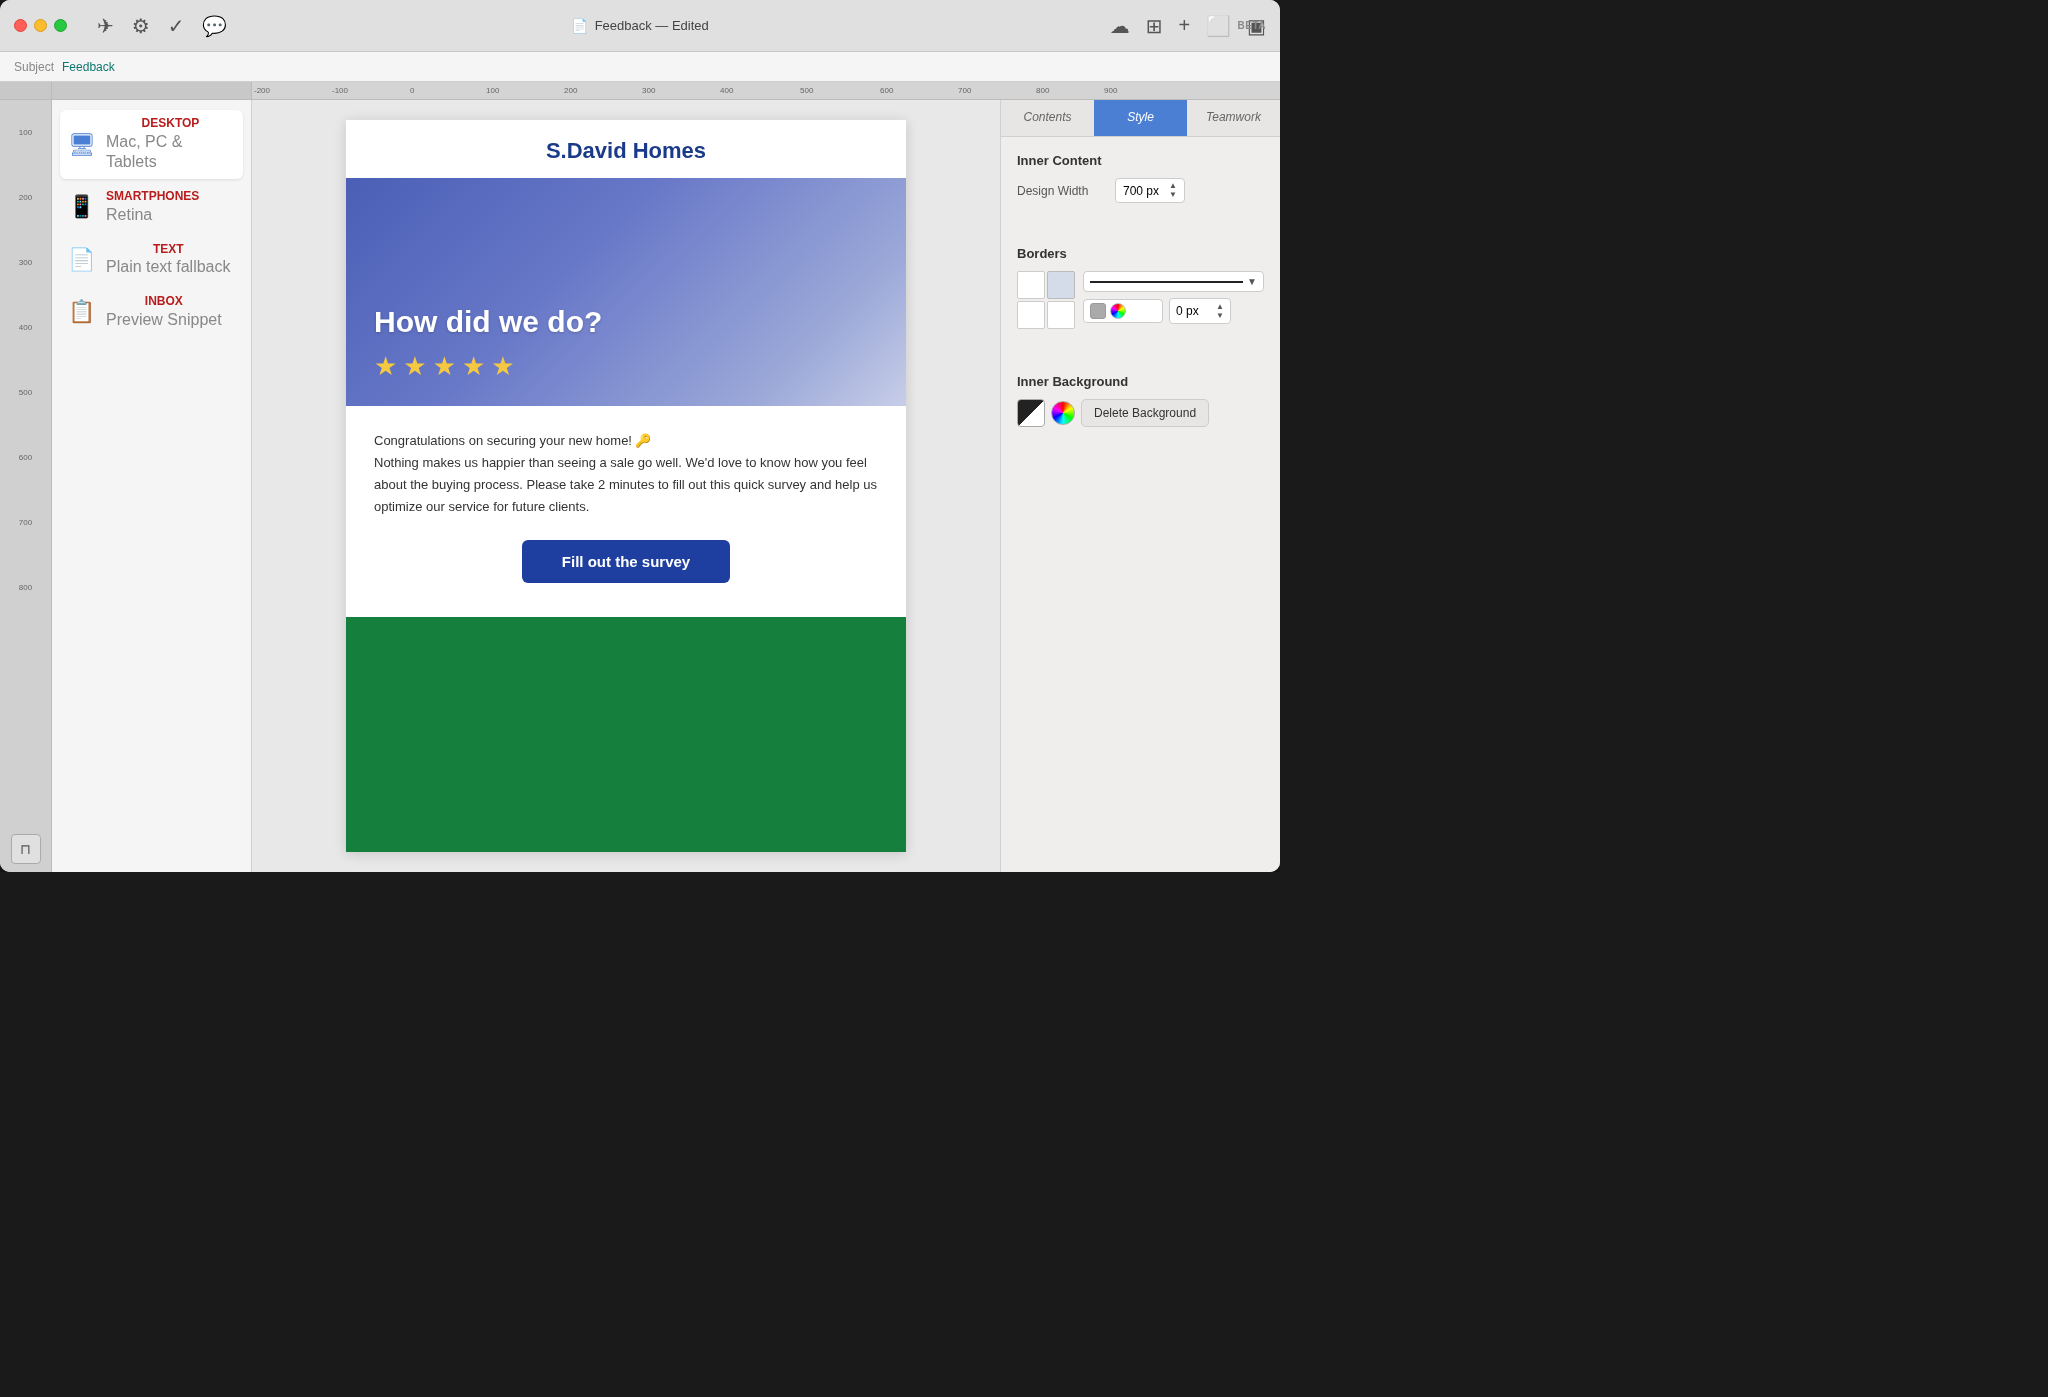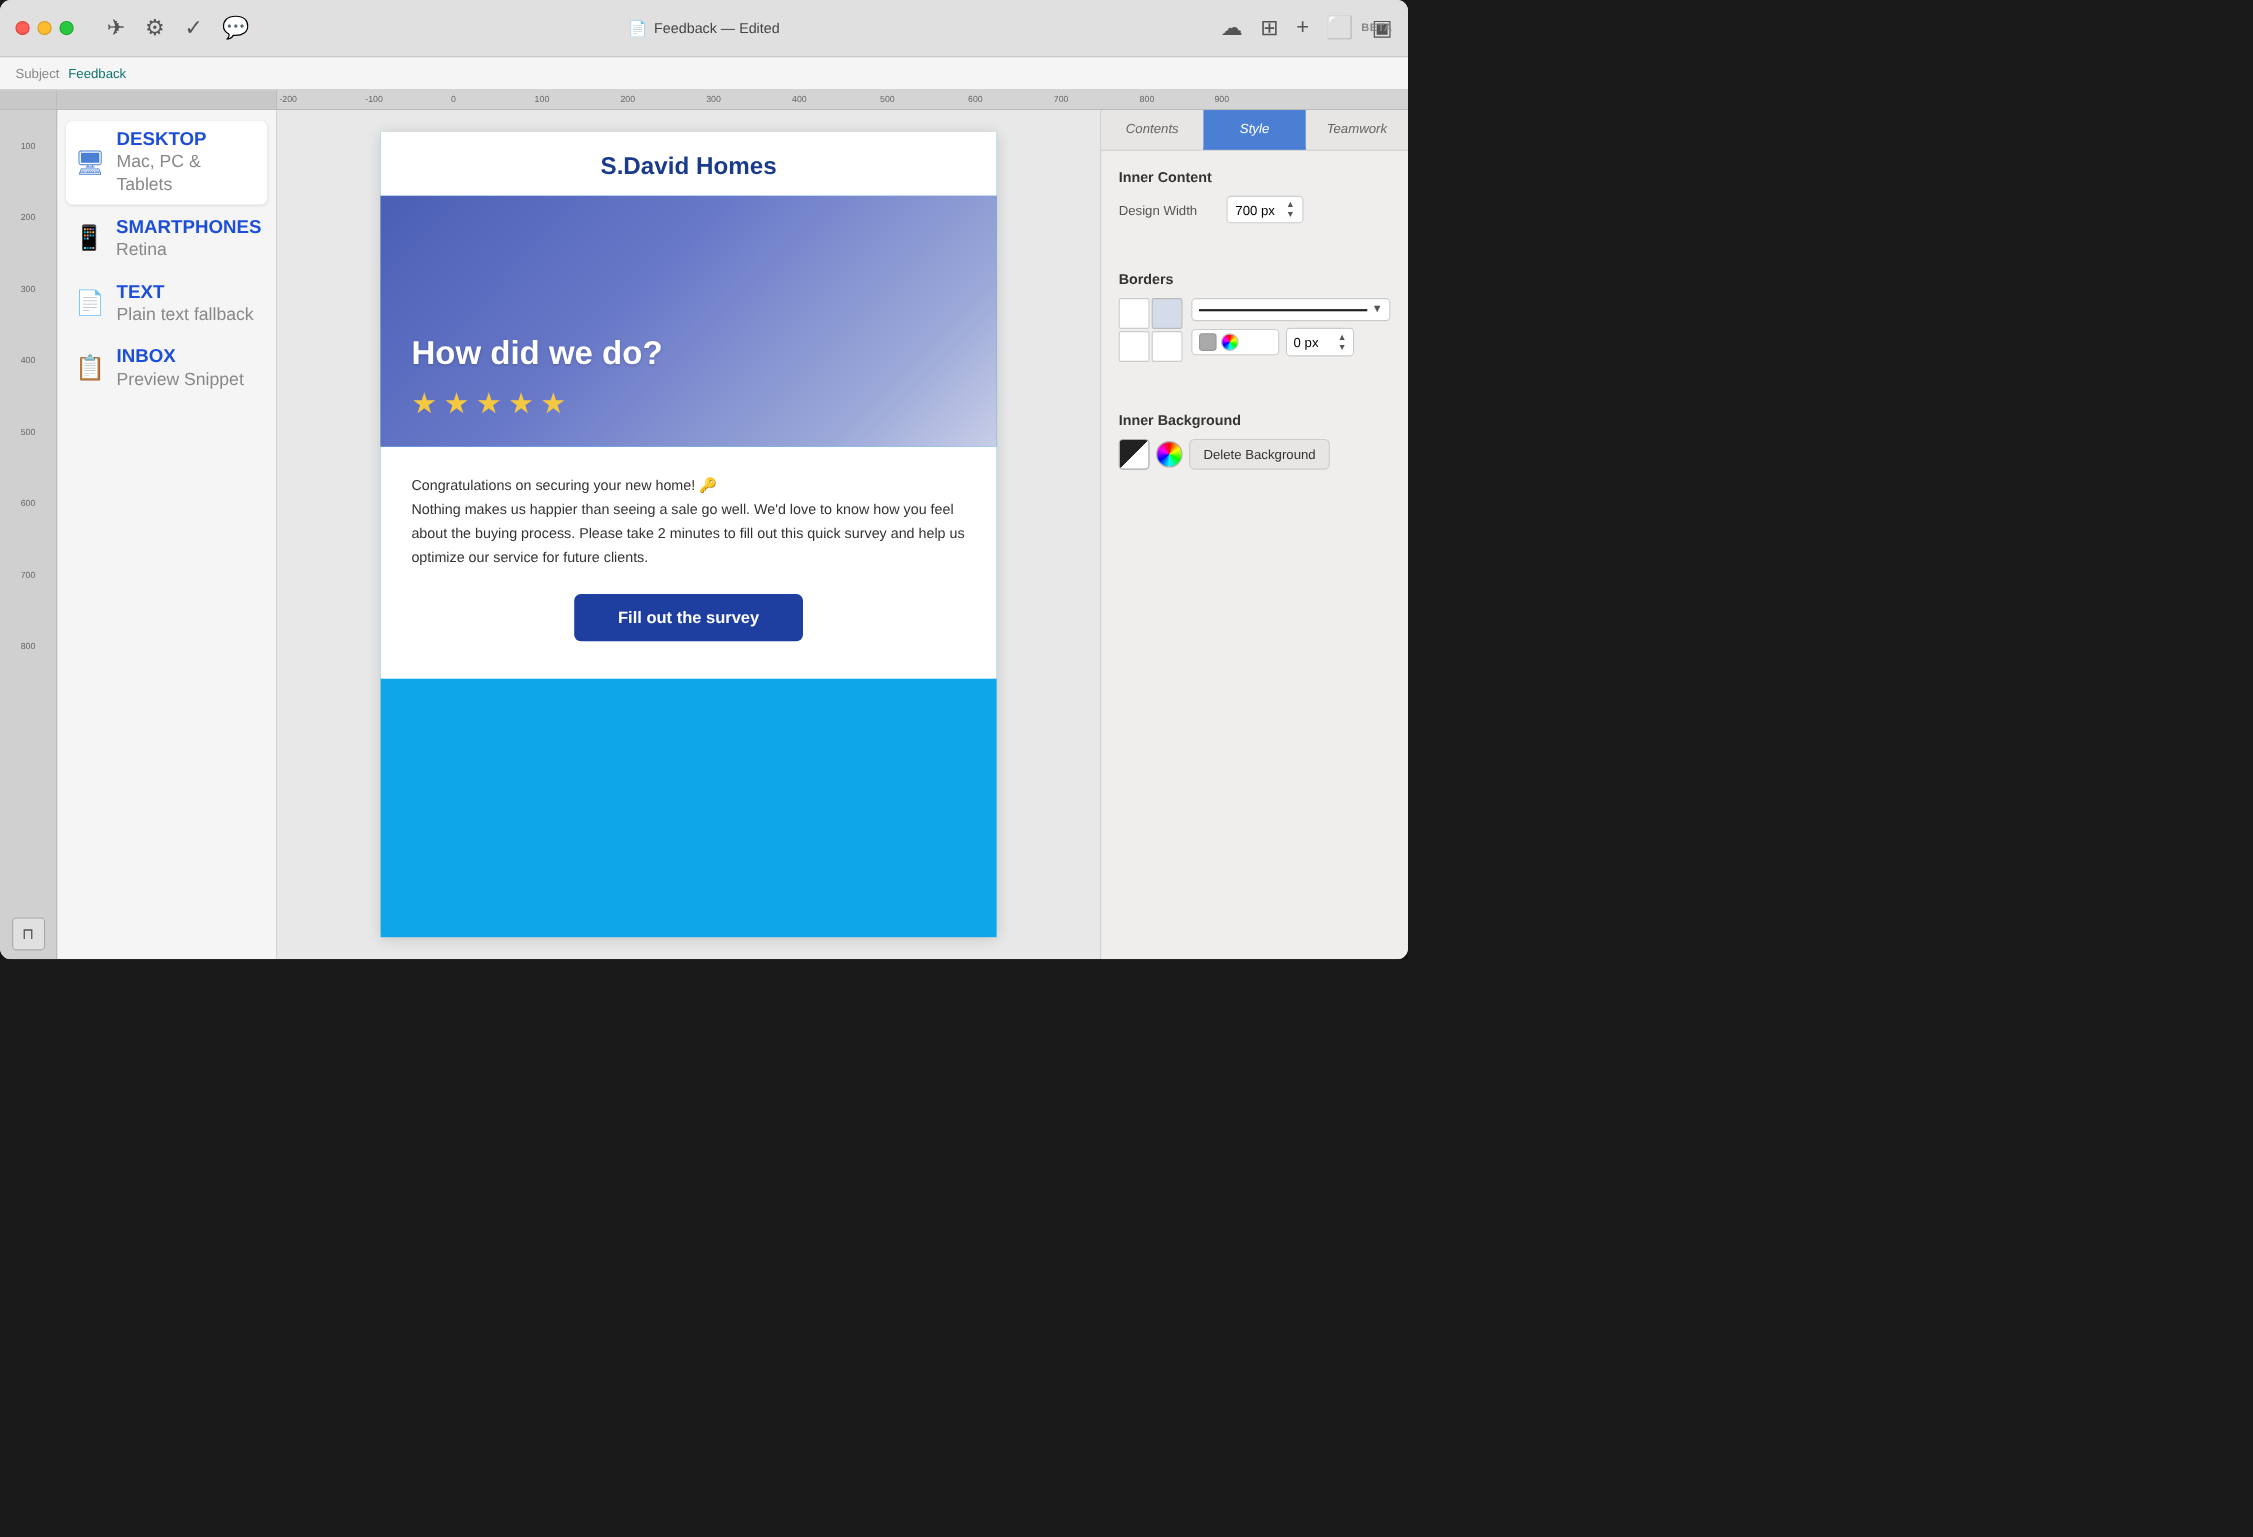--- a/index.html
+++ b/index.html
@@ -176,43 +176,44 @@
       background: white;
       box-shadow: 0 1px 3px rgba(0,0,0,0.1);
     }
     .device-icon {
       font-size: 22px;
       color: #4a7fd4;
       width: 28px;
       text-align: center;
     }
     .device-info .device-name {
-      font-size: 17px;
+      font-size: 12px;
       font-weight: 600;
-      color: #1d4ed8;
+      color: #b91c1c;
       line-height: 1.3;
+      text-align: center;
     }
     .device-info .device-sub {
       font-size: 16px;
       color: #888;
       line-height: 1.3;
     }
 
     
     .canvas-area {
       flex: 1;
       background: #e8e8e8;
       overflow: auto;
       display: flex;
       justify-content: center;
       padding: 20px;
     }
     .email-preview {
       width: 560px;
-      background: #0ea5e9;
+      background: #15803d;
       box-shadow: 0 2px 12px rgba(0,0,0,0.15);
     }
     .email-company-name {
       text-align: center;
       padding: 18px 20px 14px;
       font-size: 22px;
       font-weight: 700;
       color: #1a3a8a;
       background: white;
     }

